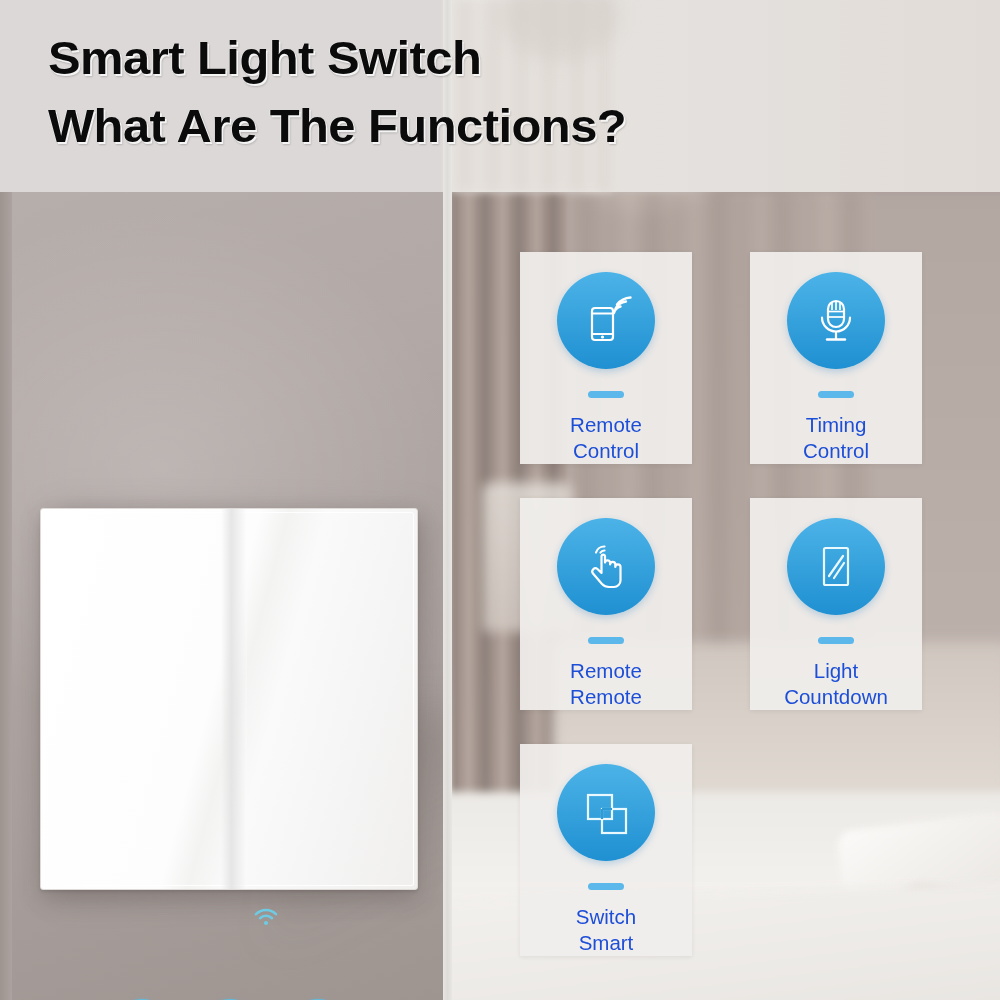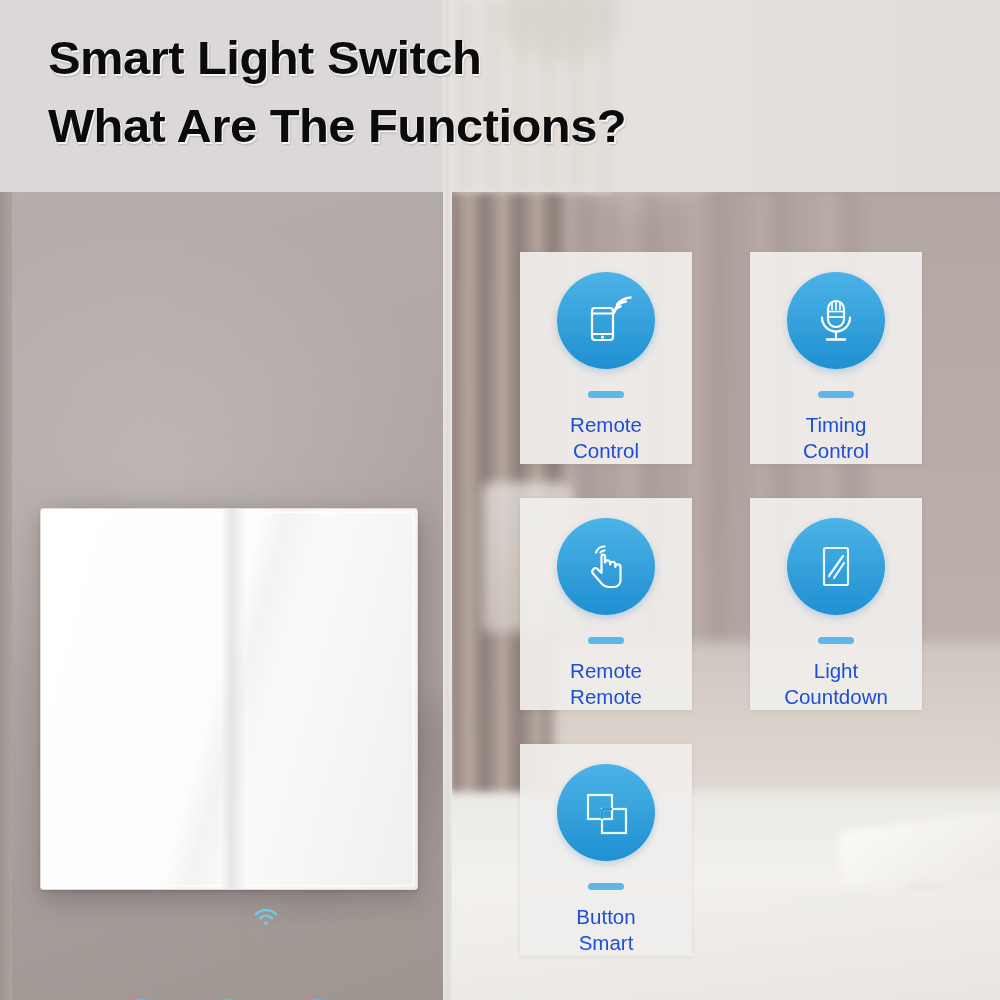--- a/index.html
+++ b/index.html
@@ -324,19 +324,19 @@
       <div class="icon-circle">
         <svg width="56" height="56" viewBox="0 0 56 56">
           <rect x="10" y="10" width="24" height="24" fill="none" stroke="#eaf8ff" stroke-width="2.2"></rect>
           <rect x="24" y="24" width="24" height="24" fill="none" stroke="#eaf8ff" stroke-width="2.2"></rect>
           <line x1="24" y1="24" x2="34" y2="24" stroke="#2f9bd6" stroke-width="2.2"></line>
           <line x1="24" y1="24" x2="24" y2="34" stroke="#2f9bd6" stroke-width="2.2"></line>
         </svg>
       </div>
       <div class="dash"></div>
       <div class="card-label">
-        <div>Button</div>
+        <div>Switch</div>
         <div>Smart</div>
       </div>
     </div>
 
   </div>
 </div>
 
 </body></html>

